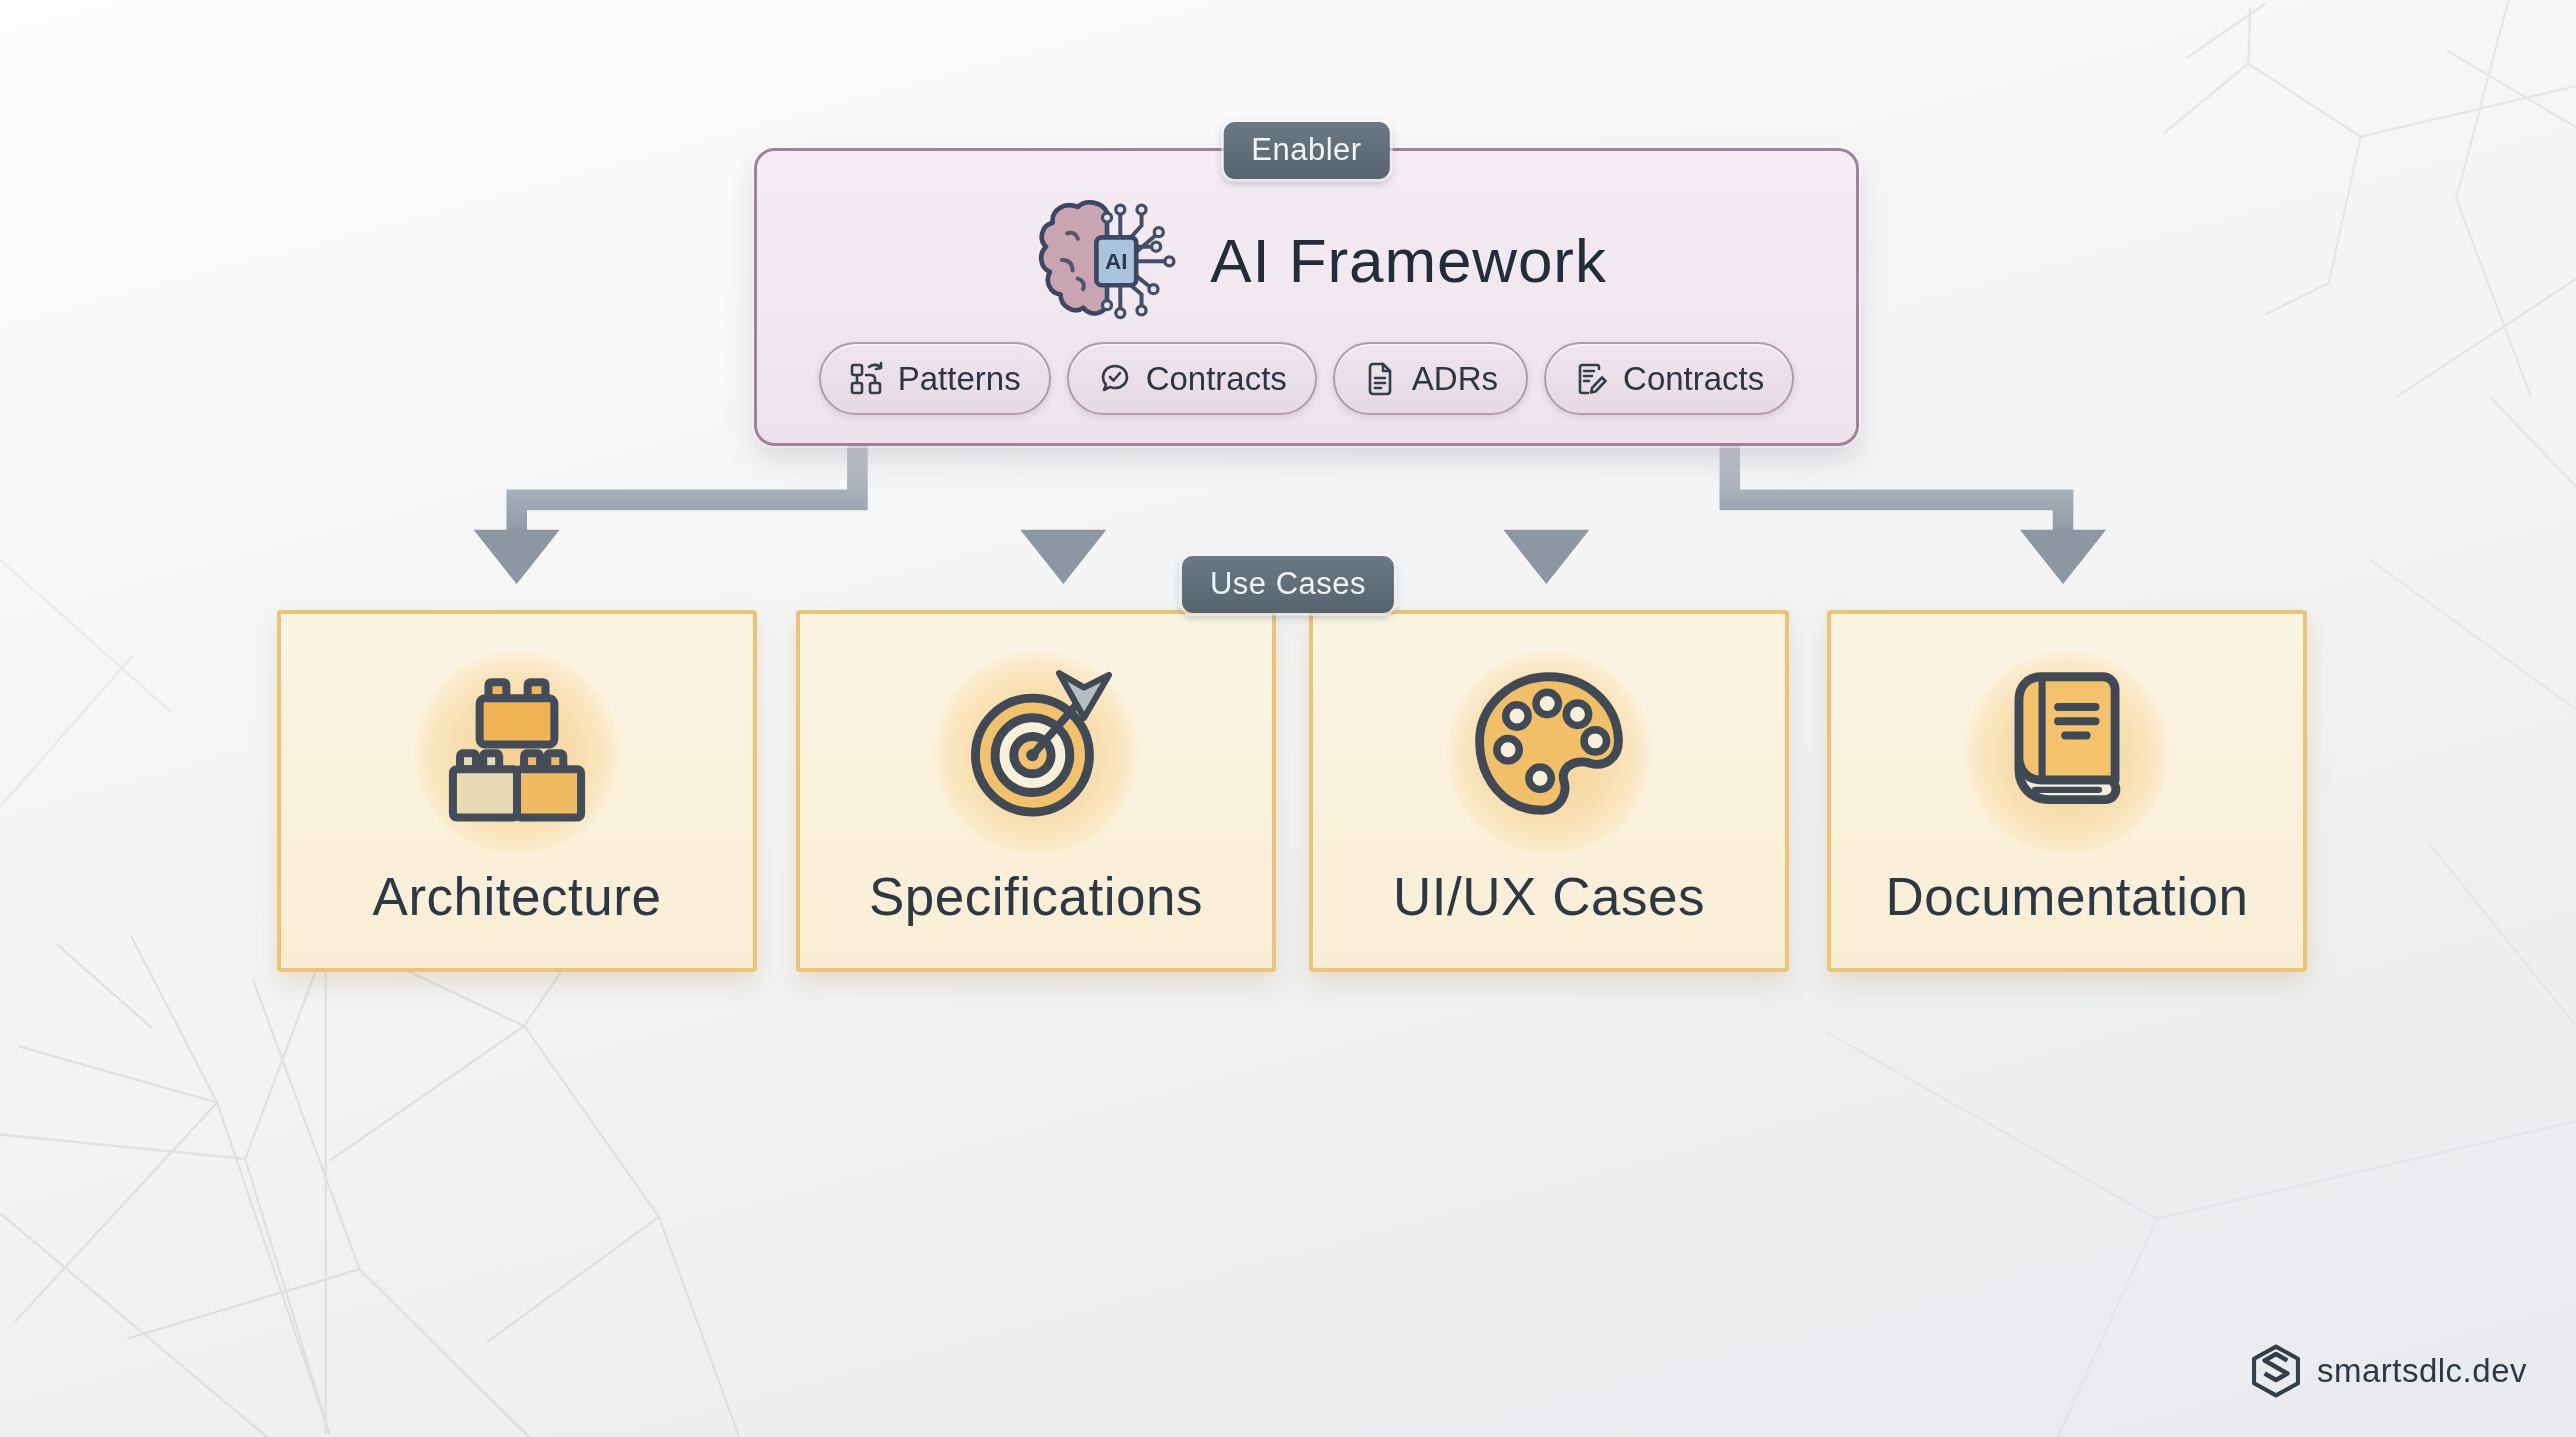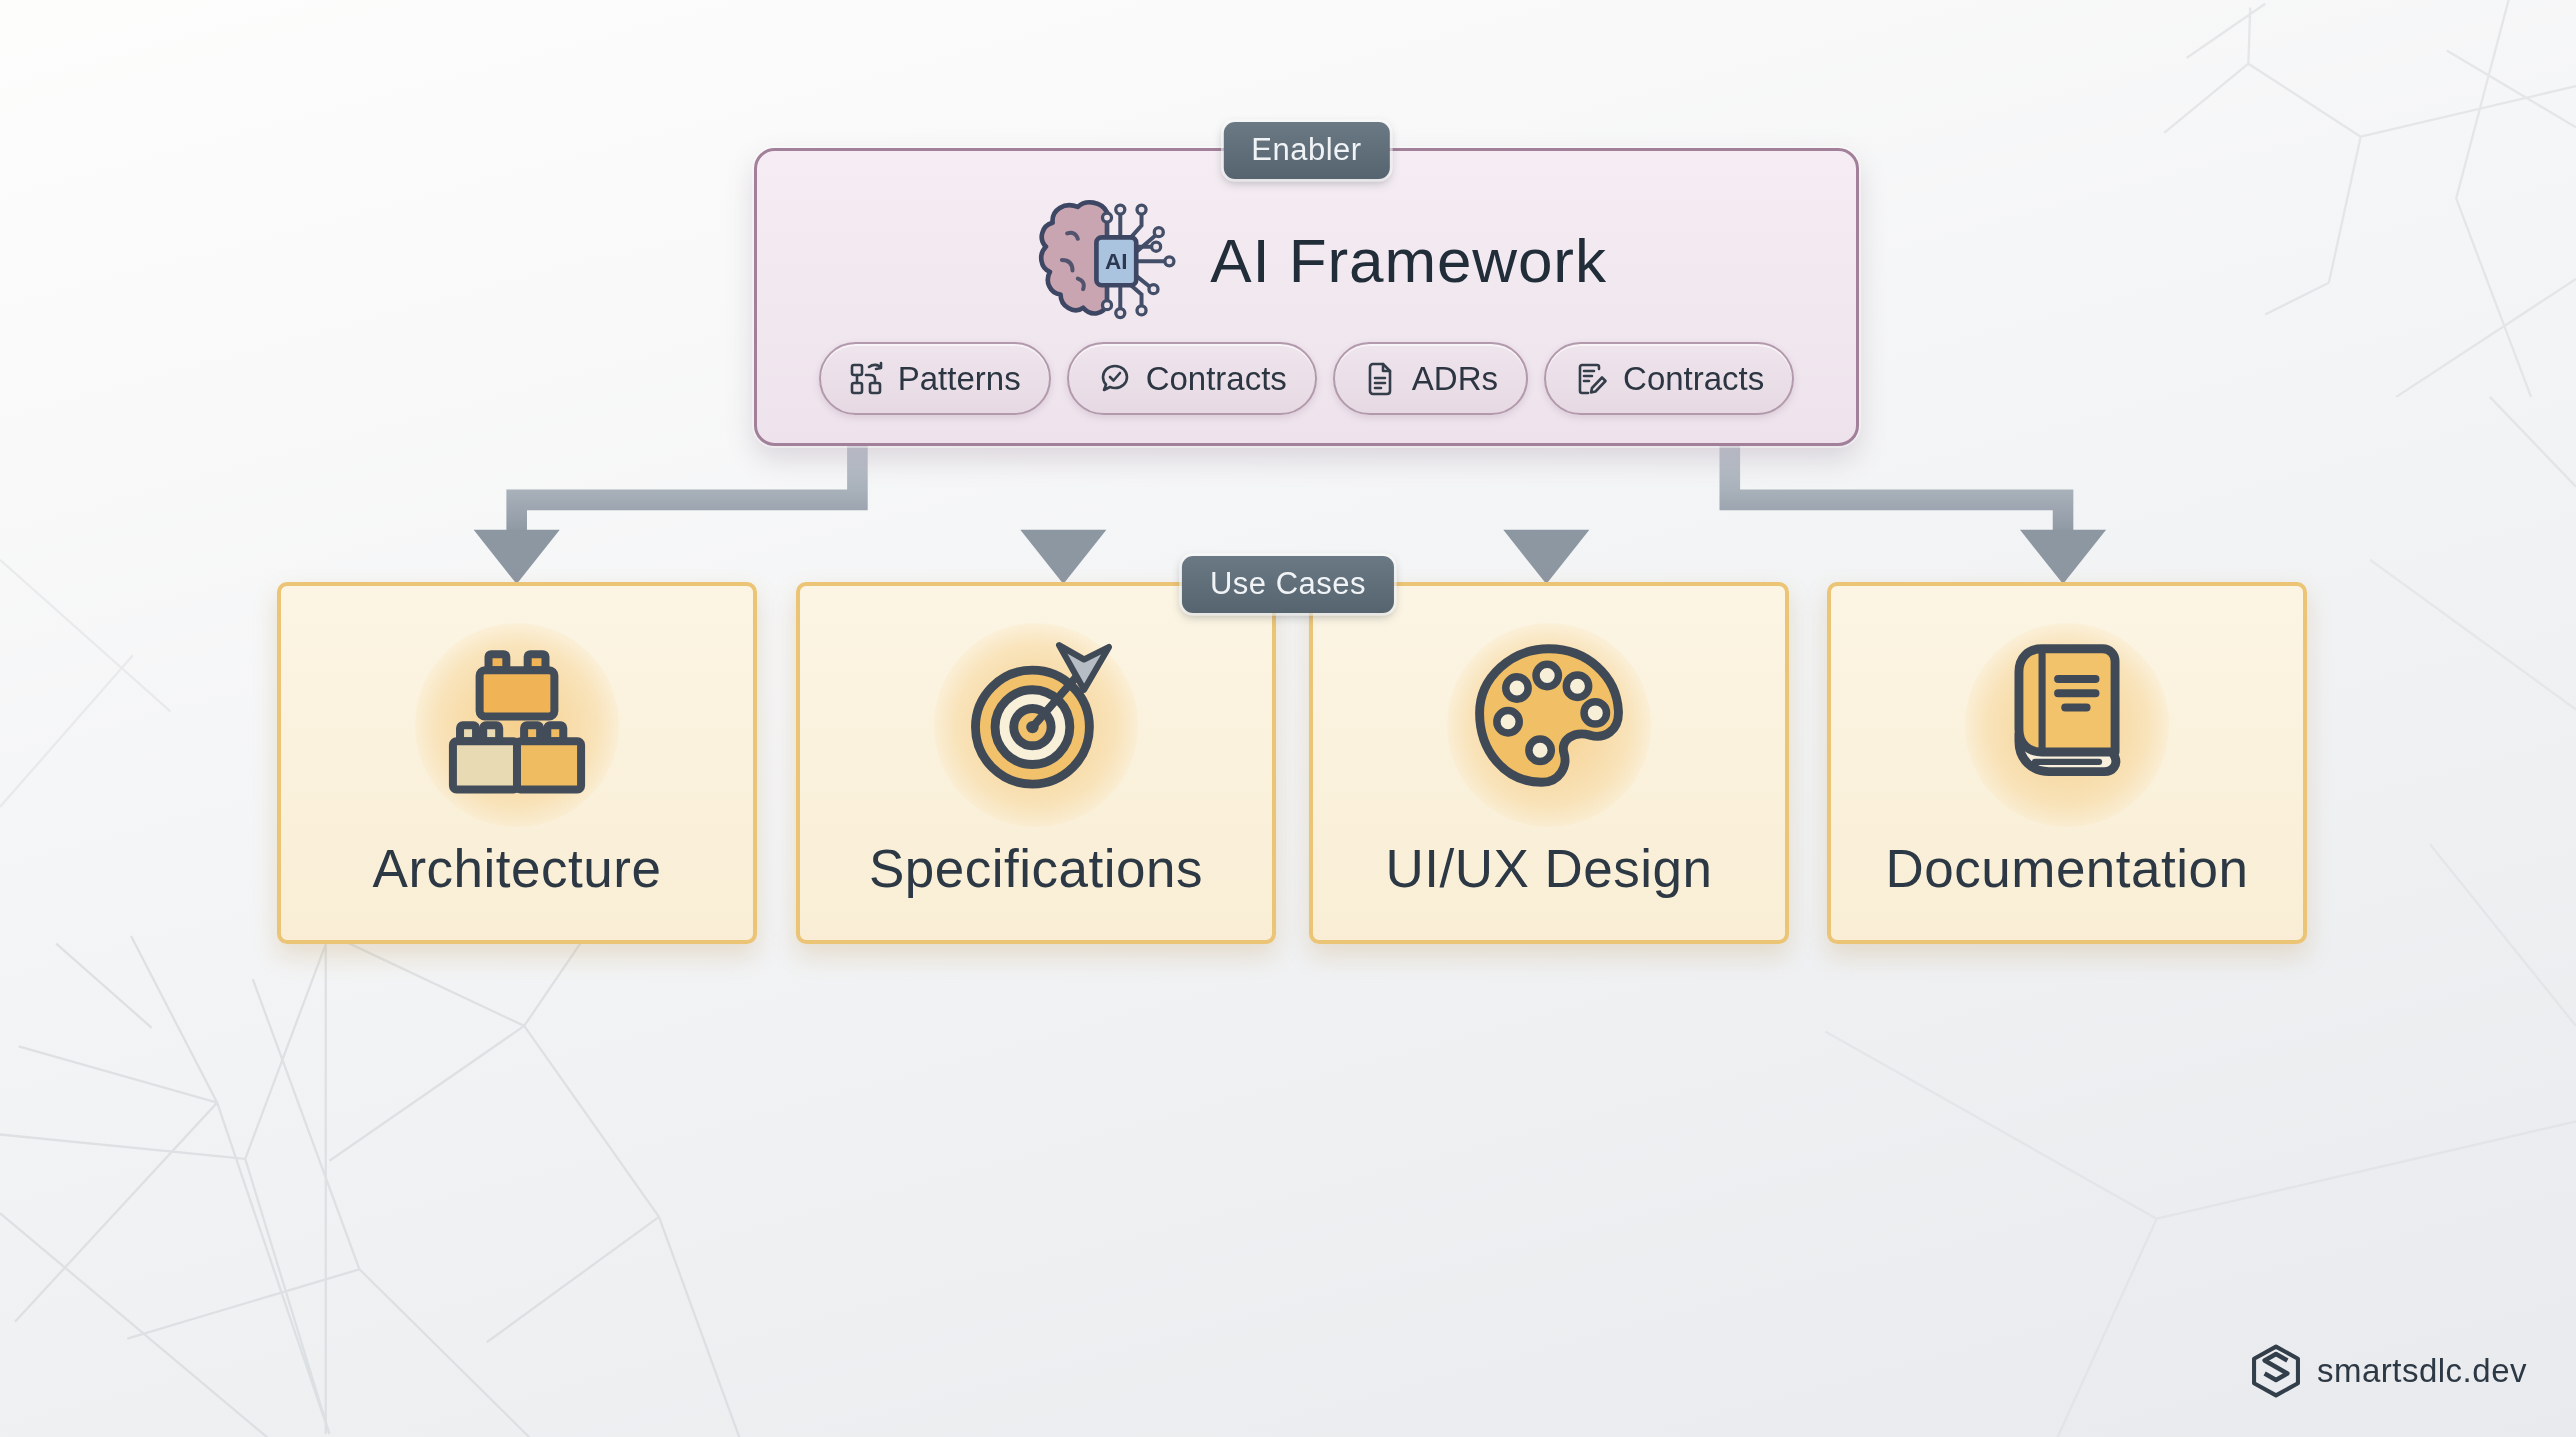--- a/index.html
+++ b/index.html
@@ -40,21 +40,21 @@
   .chip{
     display:flex;align-items:center;gap:13px;height:69px;padding:0 28px;
     border-radius:37px;
     background:linear-gradient(180deg,#efe5ed,#e6d9e3);
     border:2.8px solid #b29aac;
     box-shadow:inset 0 1.9px 0 rgba(255,255,255,.55),0 2.8px 7.5px rgba(120,90,120,.18);
   }
   .chip-label{font-size:33px;color:#2c3642;font-weight:500;}
   
   .card{
-    position:absolute;top:582px;width:472px;height:354px;border-radius:10px;
+    position:absolute;top:610px;width:472px;height:354px;border-radius:4px;
     background:linear-gradient(180deg,#fcf5e4,#f9eed5);
     border:4.7px solid #ebc476;
     box-shadow:0 11.2px 24px rgba(185,140,70,.22);
     z-index:2;
   }
   .card-glow{
     position:absolute;left:50%;top:37px;transform:translateX(-50%);
     width:204px;height:204px;border-radius:50%;
     background:radial-gradient(circle,#f6d08d 0%,rgba(246,208,141,.45) 55%,rgba(246,208,141,0) 76%);
   }
@@ -205,21 +205,21 @@
       <path d="M50,10 C71,10 88,25 89,45 C89.5,56 81,61 73,58.5 C64,56 56,61 58.5,69 C60.5,76 56,85 46,85 C25,85 11,67 11,46 C11,26 29,10 50,10 Z" fill="#f1bf66" stroke="#404a57" stroke-width="5" stroke-linejoin="round"></path>
       <g fill="#f8efd9" stroke="#404a57" stroke-width="4.2">
         <circle cx="32" cy="32" r="6.3"></circle>
         <circle cx="49" cy="25" r="6.3"></circle>
         <circle cx="66" cy="31" r="6.3"></circle>
         <circle cx="76" cy="46" r="6.3"></circle>
         <circle cx="27" cy="51" r="6.3"></circle>
         <circle cx="45" cy="67" r="6.3"></circle>
       </g>
     </svg>
-    <div class="card-label">UI/UX Design</div>
+    <div class="card-label">UI/UX Cases</div>
   </div>
 
   <div class="card" style="left:1827px">
     <div class="card-glow"></div>
     <svg class="card-icon" width="178" height="178" viewBox="0 0 100 100">
       <path d="M23,58 V62 C23,72 30,79 40,79 H71 C76,79 78.5,75 77,71 L75.5,68 Z" fill="#f8f0dc" stroke="#404a57" stroke-width="5" stroke-linejoin="round"></path>
       <path d="M36,10 H70 C74,10 77,13 77,17 V68 H36 C28,68 23,63 23,55 V23 C23,15 28,10 36,10 Z" fill="#f2c36b" stroke="#404a57" stroke-width="5" stroke-linejoin="round"></path>
       <path d="M36,10 V68" stroke="#404a57" stroke-width="4" fill="none"></path>
       <path d="M32,73.5 H68" stroke="#404a57" stroke-width="3.5" stroke-linecap="round" fill="none"></path>
       <path d="M45,27 H66 M45,35 H66 M49,43 H61" stroke="#404a57" stroke-width="4.5" stroke-linecap="round" fill="none"></path>

